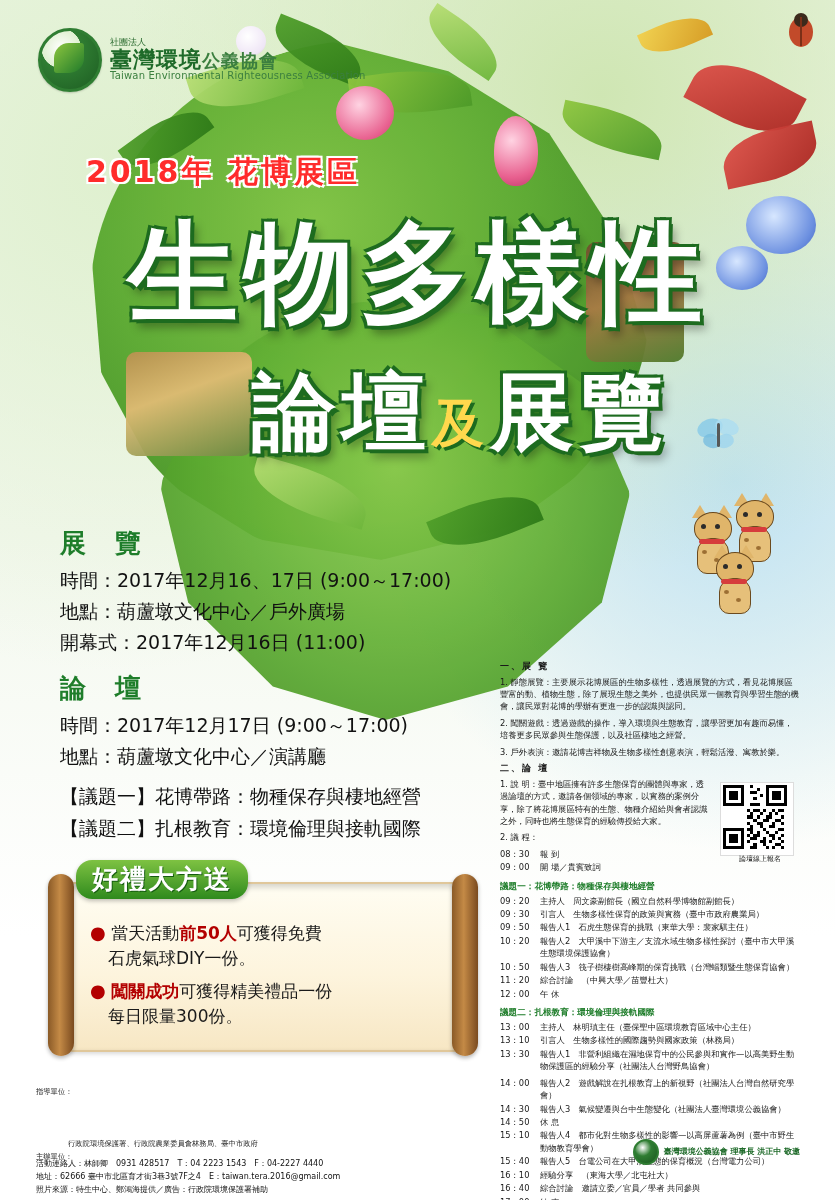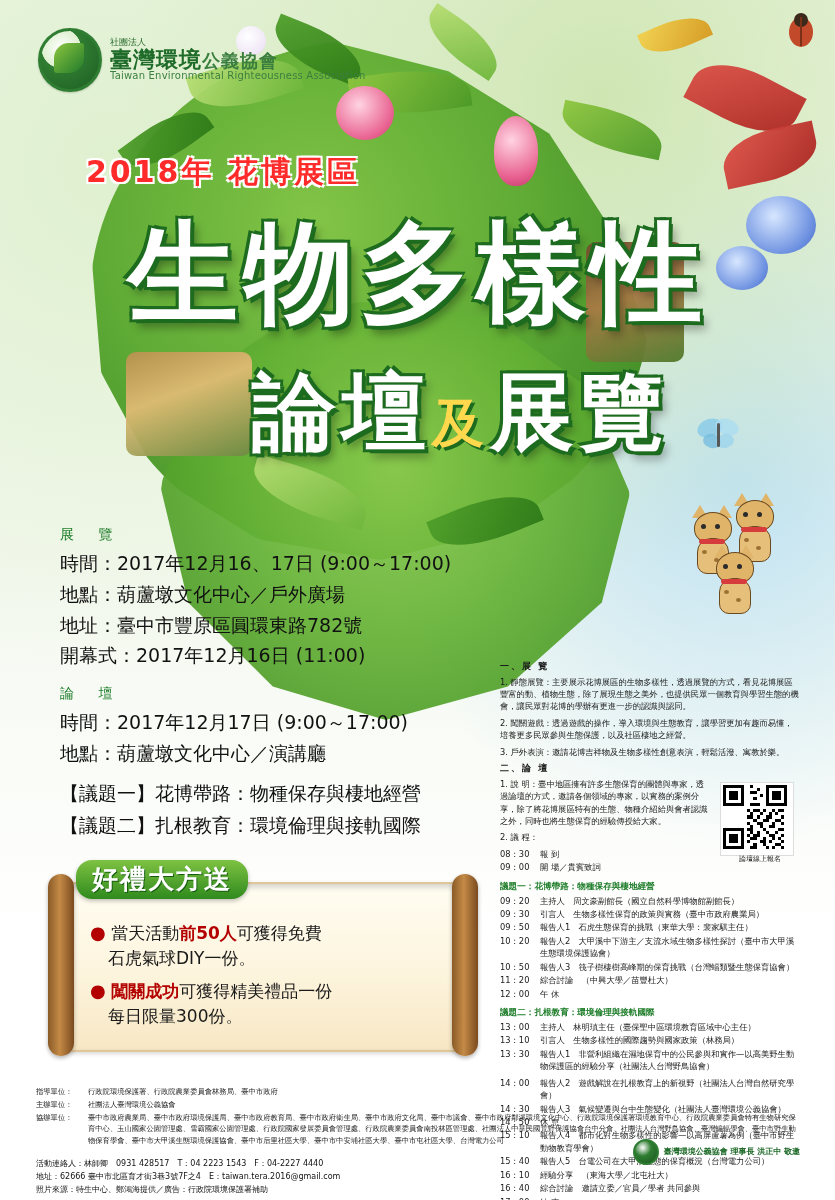--- a/index.html
+++ b/index.html
@@ -67,21 +67,21 @@
     text-shadow:0 0 3px #fff,2px 2px 0 #fff,-2px 2px 0 #fff,2px -2px 0 #fff,-2px -2px 0 #fff;letter-spacing:3px;}
   .title-main{position:absolute;left:128px;top:218px;font-size:110px;font-weight:bold;color:#ffffff;
     letter-spacing:6px;line-height:1;
     text-shadow:4px 4px 0 #1d6b1f,-3px -3px 0 #1d6b1f,3px -3px 0 #1d6b1f,-3px 3px 0 #1d6b1f,6px 8px 10px rgba(0,0,0,.35);}
   .title-sub{position:absolute;left:252px;top:356px;font-size:84px;font-weight:bold;color:#ffffff;letter-spacing:6px;
     text-shadow:4px 4px 0 #1d6b1f,-3px -3px 0 #1d6b1f,3px -3px 0 #1d6b1f,-3px 3px 0 #1d6b1f,6px 8px 10px rgba(0,0,0,.35);}
   .title-sub .amp{font-size:52px;color:#ffd84d;-webkit-text-stroke:0;text-shadow:3px 3px 0 #1d6b1f;}
 
   
   .info{position:absolute;left:60px;top:520px;width:420px;color:#1a1a1a;}
-  .sec-head{font-size:14px;font-weight:normal;color:#1e7d2a;letter-spacing:10px;margin:6px 0 4px;}
+  .sec-head{font-size:26px;font-weight:bold;color:#1e7d2a;letter-spacing:10px;margin:6px 0 4px;}
   .info-line{font-size:19px;line-height:1.62;color:#111;}
   .topic{font-size:19px;line-height:1.7;color:#111;}
 
   
   .scroll{position:absolute;left:48px;top:874px;width:430px;height:180px;}
   .scroll-paper{position:absolute;left:18px;top:8px;width:394px;height:166px;
     background:linear-gradient(180deg,#fffdf2 0%,#fdf4dd 55%,#f7e7c4 100%);
     border:2px solid #e0c79a;border-radius:6px;box-shadow:0 3px 6px rgba(0,0,0,.18) inset,0 2px 4px rgba(0,0,0,.15);}
   .scroll-rod{position:absolute;top:0;width:26px;height:182px;border-radius:13px;
     background:linear-gradient(90deg,#8a5a27,#c48a46 45%,#7a4a1f 100%);box-shadow:0 2px 4px rgba(0,0,0,.3);}
@@ -104,23 +104,23 @@
   .ag-title{color:#1e7d2a;font-weight:bold;margin:6px 0 2px;font-size:8.6px;}
   .qr{position:absolute;right:6px;top:122px;width:68px;height:68px;background:#fff;padding:2px;border:1px solid #ddd;}
   .qr svg{display:block;}
   .qr-cap{position:absolute;right:0;top:194px;width:80px;text-align:center;font-size:7px;color:#1a1a1a;}
   .sign{position:absolute;right:0;bottom:-2px;display:flex;align-items:center;gap:5px;}
   .sign-logo{width:22px;height:22px;border-radius:50%;background:radial-gradient(circle at 35% 30%,#ffffff,#2f7d32 40%,#19551e 100%);border:2px solid #2f7d32;}
   .sign-txt{font-size:8px;color:#1f6b2a;font-weight:bold;}
 
   
   .sponsors{position:absolute;left:36px;top:1086px;width:765px;font-size:7.3px;line-height:1.62;color:#1a1a1a;}
-  .sp-row{display:flex;gap:4px;margin-bottom:1px;}
+  .sp-row{display:flex;gap:4px;margin-bottom:1px;flex-direction:column;}
   .sp-label{flex:0 0 48px;color:#1a1a1a;}
-  .sp-body{flex:1;}
+  .sp-body{flex:1;margin-left:32px;}
 
   .contact{position:absolute;left:36px;top:1158px;width:765px;font-size:8px;line-height:1.6;color:#111;}
   .contact .row{white-space:nowrap;}
 
   
   .cat{position:absolute;width:44px;height:62px;}
   .cat .head{position:absolute;left:4px;top:0;width:36px;height:30px;border-radius:50% 50% 45% 45%;
     background:#e0b56a;border:1.5px solid #6b4a1f;}
   .cat .ear{position:absolute;top:-7px;width:0;height:0;border-left:8px solid transparent;border-right:8px solid transparent;border-bottom:13px solid #e0b56a;}
   .cat .ear.l{left:2px;} .cat .ear.r{right:2px;}
@@ -227,21 +227,20 @@
   <div class="year-badge">2018年 花博展區</div>
   <div class="title-main">生物多樣性</div>
   <div class="title-sub">
     <span>論壇</span><span class="amp">及</span><span>展覽</span>
   </div>
 
   <div class="info">
     <div class="sec-head">展 覽</div>
     <div class="info-line">時間：2017年12月16、17日 (9:00～17:00)</div>
     <div class="info-line">地點：葫蘆墩文化中心／戶外廣場</div>
-    <div class="info-line">地址：臺中市豐原區圓環東路782號</div>
     <div class="info-line">開幕式：2017年12月16日 (11:00)</div>
 
     <div class="sec-head" style="margin-top:14px;">論 壇</div>
     <div class="info-line">時間：2017年12月17日 (9:00～17:00)</div>
     <div class="info-line">地點：葫蘆墩文化中心／演講廳</div>
     <div class="topic" style="margin-top:8px;">【議題一】花博帶路：物種保存與棲地經營</div>
     <div class="topic">【議題二】扎根教育：環境倫理與接軌國際</div>
   </div>
 
   <div class="scroll">

